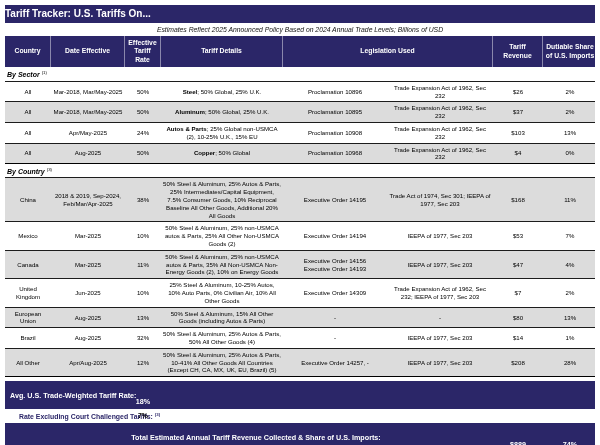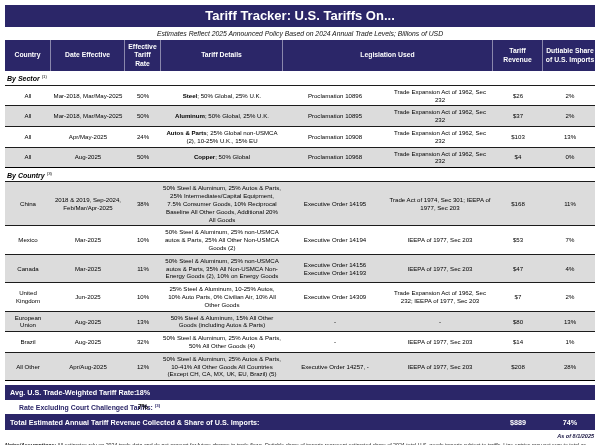--- a/index.html
+++ b/index.html
@@ -1,41 +1,41 @@
 <!DOCTYPE html>
 <html><head>
 <meta charset="utf-8">
 <style>
   :root{ --accent:#2B2668; --alt:#DCDCDC; --line:#1c1c1c; }
   html,body{margin:0;padding:0;}
   body{ width:600px; height:445px; background:#fff; font-family:"Liberation Sans",sans-serif; color:#000; overflow:hidden;}
   .sheet{ padding:5px 5px 0 5px; }
 
-  .title-bar{ background:var(--accent); color:#fff; font-weight:bold; font-size:13px; text-align:center; padding:3px 0 4px; }
+  .title-bar{ background:var(--accent); color:#fff; font-weight:bold; font-size:10px; text-align:left; padding:3px 0 4px; }
   .subtitle{ text-align:center; font-style:italic; font-size:6.8px; padding:3px 0 3px; color:#111; }
 
   .grid-cols{ display:grid; grid-template-columns:46px 74px 36px 122px 104px 106px 50px 54px; }
   .thead{ display:grid; grid-template-columns:46px 74px 36px 122px 210px 50px 54px; background:var(--accent); color:#fff; font-weight:bold; font-size:6.8px; text-align:center; }
   .thead>div{ padding:3px 2px; display:flex; align-items:center; justify-content:center; white-space:pre-line; line-height:1.25; border-right:1px solid rgba(255,255,255,.45); }
   .thead>div:last-child{ border-right:none; }
 
   .section-label{ font-size:7px; font-weight:bold; font-style:italic; padding:3px 2px 2px; }
   .section-label sup{ font-size:4.4px; font-style:normal; font-weight:normal; }
 
   .row{ font-size:6.1px; text-align:center; align-items:center; border-top:1px solid var(--line); }
   .row>div{ padding:2px 2px; line-height:1.28; white-space:pre-line; }
   .row.alt{ background:var(--alt); }
   .row .lead{ font-weight:bold; }
   .section-end{ border-bottom:1.5px solid #000; }
 
   .summary-bar{ background:var(--accent); color:#fff; font-weight:bold; font-size:7.2px; align-items:center; }
   .summary-bar>div{ padding:3px 2px; }
   .summary-bar .lbl{ grid-column:1 / span 2; text-align:left; padding-left:5px; white-space:nowrap; }
-  .summary-bar .lbl-wide{ grid-column:1 / span 6; text-align:left; padding-left:5px; }
-  .summary-bar .val{ text-align:center; }
+  .summary-bar .lbl-wide{ grid-column:1 / span 6; text-align:center; padding-left:16px; }
+  .summary-bar .val{ text-align:center;margin-top:13px; }
 
   .summary-mid{ font-size:6.9px; align-items:center; border-bottom:1px solid var(--accent); }
   .summary-mid>div{ padding:2.5px 2px; }
   .summary-mid .lbl{ grid-column:1 / span 2; text-align:left; padding-left:14px; color:var(--accent); font-weight:bold; white-space:nowrap; }
   .summary-mid .lbl sup{ font-size:4.4px; }
   .summary-mid .val{ text-align:center; font-weight:bold; color:#000; }
 
   .asof{ text-align:right; font-size:5.5px; font-style:italic; font-weight:bold; color:#16123f; padding:3px 1px 2px; }
 
   .notes{ font-size:5.25px; line-height:1.34; color:#1a1a1a; padding-top:1px; }

